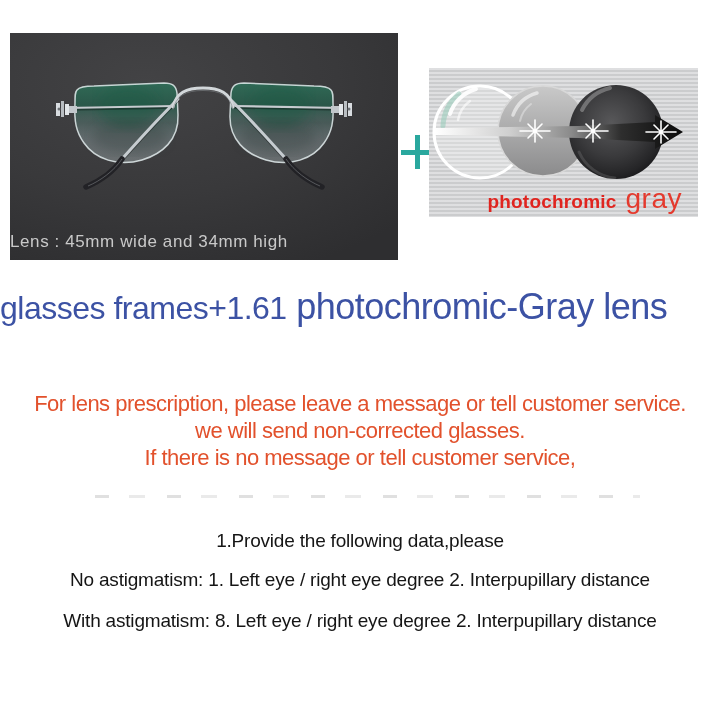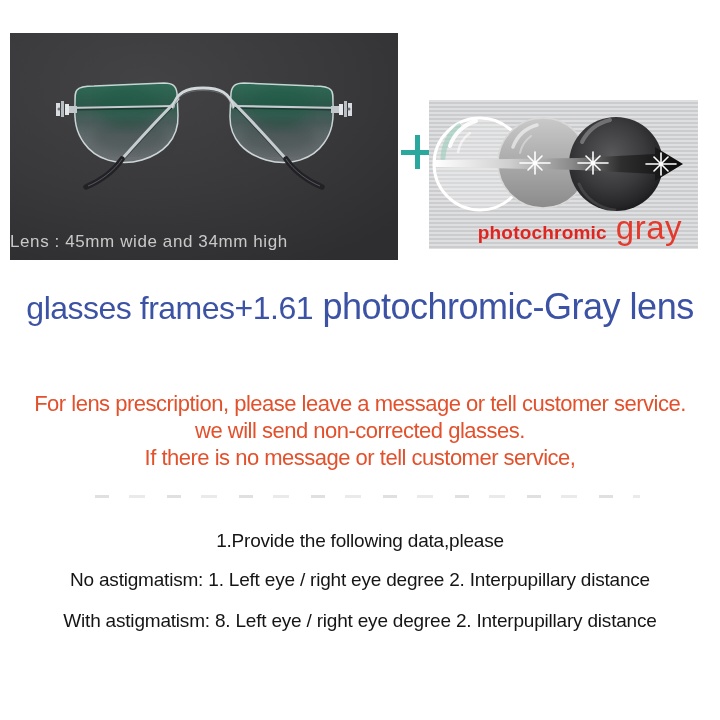--- a/index.html
+++ b/index.html
@@ -20,37 +20,37 @@
     color:#c9c9c9;font-size:17px;letter-spacing:.6px;
   }
 
   
   .plus-icon{position:absolute;left:401px;top:135px;width:32px;height:34px;}
   .plus-icon::before{content:"";position:absolute;left:0;top:15px;width:32px;height:5px;background:#2aa89e;}
   .plus-icon::after{content:"";position:absolute;left:14px;top:0;width:5px;height:34px;background:#2aa89e;}
 
   
   .lens-card{
-    position:absolute;left:429px;top:100px;width:269px;height:149px;
+    position:absolute;left:429px;top:68px;width:269px;height:149px;
     background:#d2d3d5;
     background-image:repeating-linear-gradient(180deg, rgba(255,255,255,.28) 0 2px, rgba(0,0,0,.035) 2px 4px);
     overflow:hidden;
     text-decoration:underline;
   }
   .lens-card svg{position:absolute;inset:0;display:block;}
   .card-caption{
     position:absolute;left:0;right:16px;bottom:2px;
     display:flex;justify-content:flex-end;align-items:baseline;gap:9px;
   }
   .card-label-bold{color:#e0241f;font-weight:bold;font-size:19px;letter-spacing:.2px;}
-  .card-label-light{color:#e43a2e;font-size:33px;letter-spacing:.5px;}
+  .card-label-light{color:#e43a2e;font-size:28px;letter-spacing:.5px;}
 
   
   .title{
-    position:absolute;left:0;top:286px;width:720px;text-align:center;
+    position:absolute;left:0;top:286px;width:720px;
     color:#3c52a4;letter-spacing:-.5px;white-space:nowrap;
   }
   .title .t1{font-size:32px;}
   .title .t2{font-size:36px;}
 
   
   .rx-note{
     position:absolute;left:0;top:390px;width:720px;text-align:center;
     color:#e2512c;font-size:22px;line-height:27px;letter-spacing:-.5px;
   }

